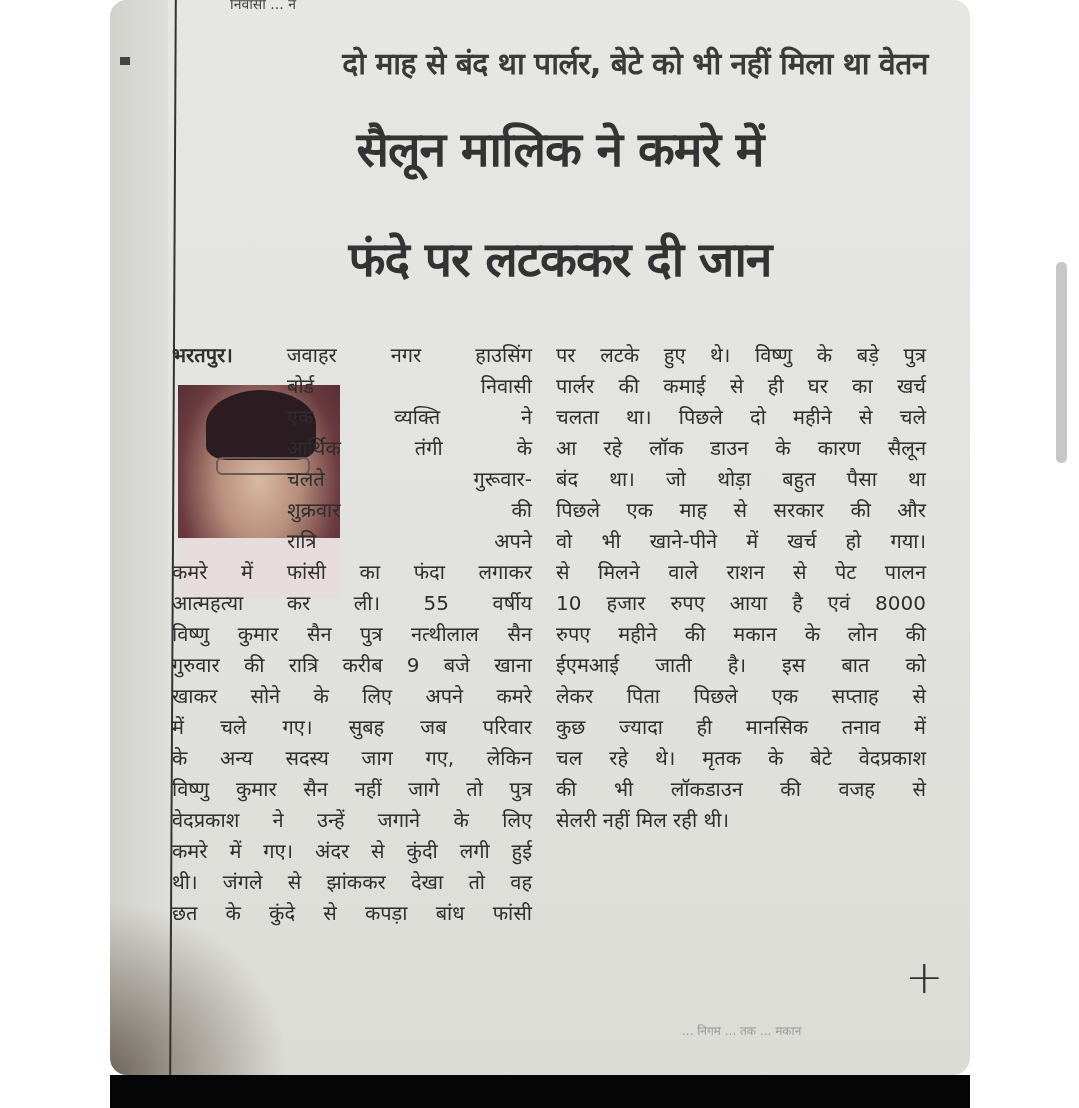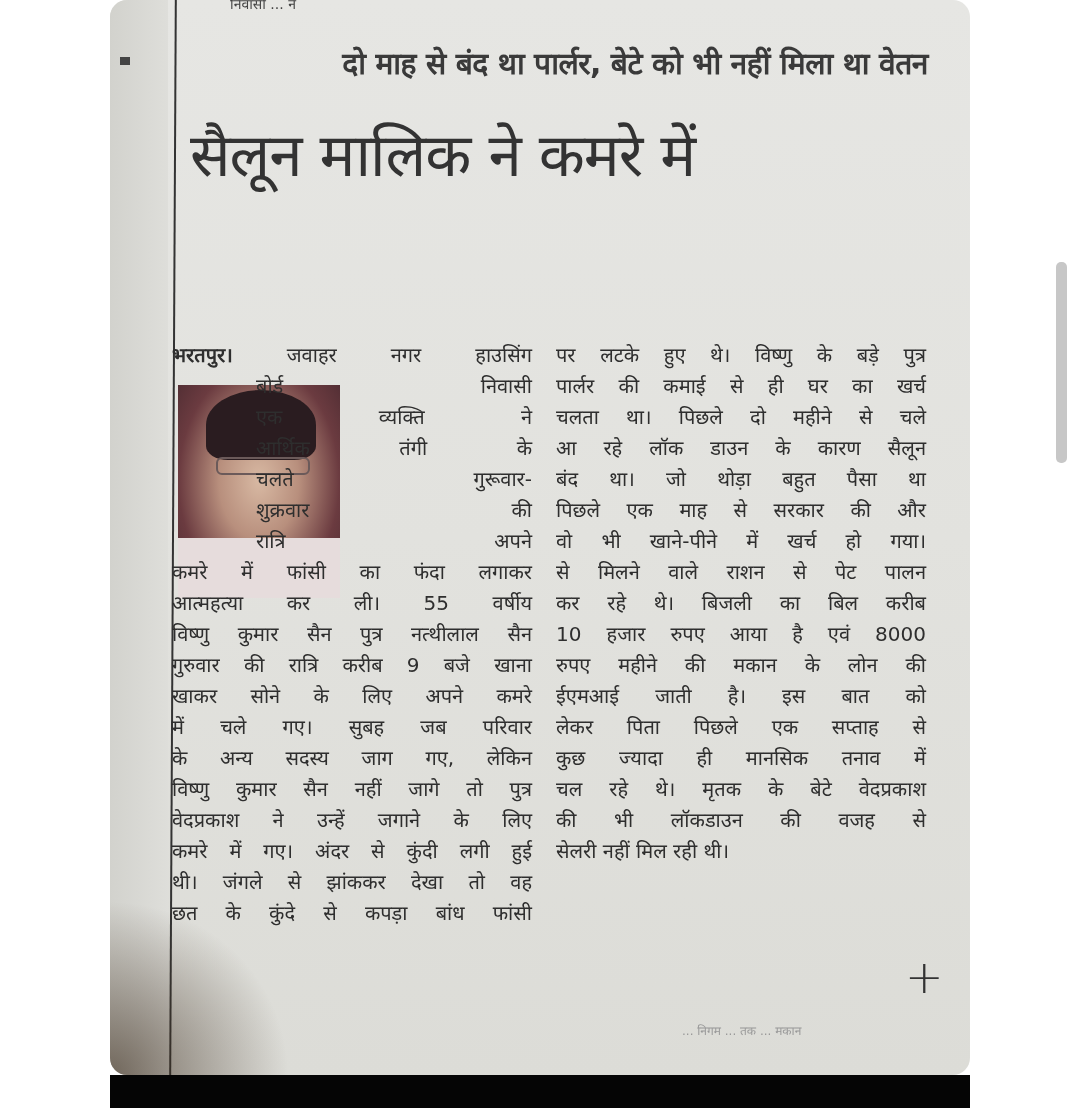--- a/index.html
+++ b/index.html
@@ -7,54 +7,55 @@
          font-family:"DejaVu Sans", sans-serif; }
   .clipping { position:absolute; left:110px; top:0; width:860px; height:1075px;
               background:linear-gradient(180deg,#e6e6e3 0%,#e2e2de 50%,#dcdcd7 100%); overflow:hidden;border-radius:17px; }
   .left-edge { position:absolute; left:0; top:0; width:58px; height:100%;
                background:linear-gradient(90deg,#d2d2cd,#dededa); }
   .edge-mark { position:absolute; left:10px; top:57px; width:10px; height:8px; background:#444; }
   .rule { position:absolute; left:62px; top:0; width:2px; height:100%; background:#333; transform:skewX(-0.3deg); }
   .top-cut { position:absolute; left:120px; top:-6px; font-size:14px; color:#444; }
   .kicker { position:absolute; left:98px; top:42px; width:720px; text-align:right;
             font-size:30px; font-weight:bold; color:#3a3a3a; letter-spacing:-0.5px; }
-  .headline { position:absolute; left:80px; width:740px; font-weight:normal;
-              color:#333; font-size:60px; letter-spacing:-1px; line-height:1; }
+  .headline { position:absolute; left:80px; width:740px; text-align:center; font-weight:bold;
+              color:#333; font-size:48px; letter-spacing:-1px; line-height:1; }
   .h1 { top:125px; }
   .h2 { top:235px; }
   .col { position:absolute; font-size:20px; line-height:31px; color:#2e2e2e; text-align:justify; }
   .col-left { left:62px; top:340px; width:360px; }
   .col-right { left:446px; top:340px; width:370px; }
   .line { display:block; white-space:nowrap; text-align-last:justify; }
   .dateline { font-weight:bold;margin-top:23px; }
   .photo { position:absolute; left:68px; top:385px; width:162px; height:213px;
            background:radial-gradient(ellipse at 50% 45%, #d8b9a3 0%, #b88f7d 35%, #6b3b40 70%, #4a2a30 100%); }
   .photo-hair { position:absolute; left:28px; top:5px; width:110px; height:70px; border-radius:50% 50% 20% 20%; background:#2a1c20; }
   .photo-glasses { position:absolute; left:38px; top:72px; width:90px; height:14px; border:2px solid #6b5a5a; border-radius:6px; }
   .photo-shirt { position:absolute; left:0; bottom:0; width:162px; height:60px; background:#e6dcdc; }
-  .indent { padding-left:84px; }
+  .indent { padding-left:115px; }
   .shadow { position:absolute; left:0; top:900px; width:180px; height:175px;
             background:radial-gradient(ellipse at 0% 100%, rgba(60,45,30,0.65), rgba(60,45,30,0) 70%); }
   .plus { position:absolute; left:795px; top:950px; font-size:46px; color:#333; font-weight:300; }
   .footer-text { position:absolute; left:560px; top:1022px; font-size:12px; color:#999;margin-left:12px; }
   .black-strip { position:absolute; left:110px; top:1075px; width:860px; height:33px; background:#050505; }
   .scrollbar-thumb { position:absolute; left:1056px; top:262px; width:11px; height:201px; background:#c7c7c7; border-radius:5px; }
 </style>
 </head>
 <body>
 
 <div class="clipping">
   <div class="left-edge">
     <div class="edge-mark"></div>
   </div>
   <div class="rule"></div>
   <div class="top-cut">निवासी ... ने</div>
 
   <div class="kicker">दो माह से बंद था पार्लर, बेटे को भी नहीं मिला था वेतन</div>
   <div class="headline h1">सैलून मालिक ने कमरे में</div>
+  <div class="headline h2">फंदे पर लटककर दी जान</div>
 
   <div class="photo">
     <div class="photo-hair"></div>
     <div class="photo-glasses"></div>
     <div class="photo-shirt"></div>
   </div>
 
   <div class="col col-left">
     <span class="line"><span class="dateline">भरतपुर।</span> <span>जवाहर नगर हाउसिंग</span></span>
     <span class="line indent">बोर्ड निवासी</span>
@@ -79,21 +80,20 @@
 
   <div class="col col-right">
     <span class="line">पर लटके हुए थे। विष्णु के बड़े पुत्र</span>
     <span class="line">पार्लर की कमाई से ही घर का खर्च</span>
     <span class="line">चलता था। पिछले दो महीने से चले</span>
     <span class="line">आ रहे लॉक डाउन के कारण सैलून</span>
     <span class="line">बंद था। जो थोड़ा बहुत पैसा था</span>
     <span class="line">पिछले एक माह से सरकार की और</span>
     <span class="line">वो भी खाने-पीने में खर्च हो गया।</span>
     <span class="line">से मिलने वाले राशन से पेट पालन</span>
-    <span class="line">कर रहे थे। बिजली का बिल करीब</span>
     <span class="line">10 हजार रुपए आया है एवं 8000</span>
     <span class="line">रुपए महीने की मकान के लोन की</span>
     <span class="line">ईएमआई जाती है। इस बात को</span>
     <span class="line">लेकर पिता पिछले एक सप्ताह से</span>
     <span class="line">कुछ ज्यादा ही मानसिक तनाव में</span>
     <span class="line">चल रहे थे। मृतक के बेटे वेदप्रकाश</span>
     <span class="line">की भी लॉकडाउन की वजह से</span>
     <span class="line" style="text-align-last:left">सेलरी नहीं मिल रही थी।</span>
   </div>
 

